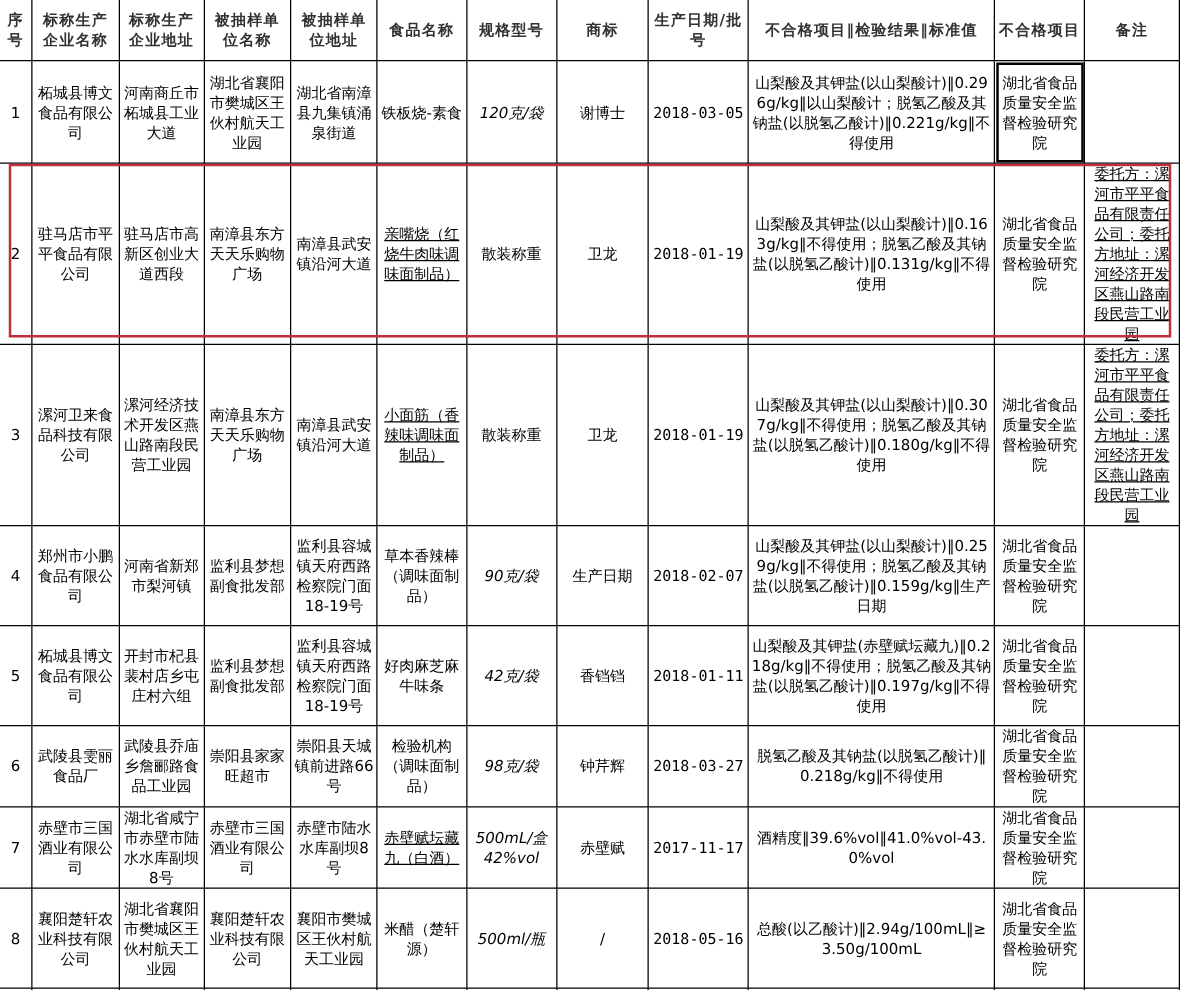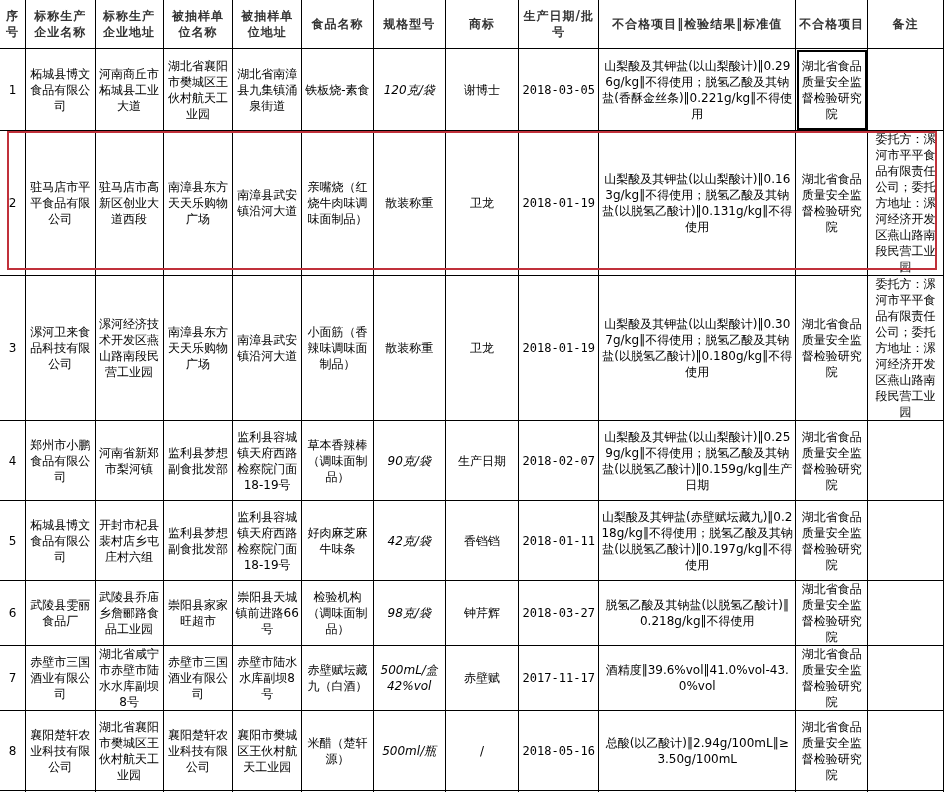--- a/index.html
+++ b/index.html
@@ -6,21 +6,21 @@
   body { width: 945px; height: 792px; overflow: hidden; position: relative;
          font-family: "DejaVu Sans", "Liberation Sans", sans-serif; color: #000; }
   table.grid { border-collapse: collapse; table-layout: fixed; position: absolute; left: -1px; top: -1px; }
   table.grid td, table.grid th {
     border: 1px solid #000; padding: 0 2px; text-align: center; vertical-align: middle;
     font-size: 12px; line-height: 16px; overflow: hidden; word-break: break-all;
   }
   table.grid th { font-weight: bold; color: #333; font-size: 12px; letter-spacing: 1px; font-family: "DejaVu Serif", "Liberation Serif", serif; }
   td.num { font-size: 11px; font-style: italic; }
   td.mono { font-family: "DejaVu Sans Mono", "Liberation Mono", monospace; font-size: 11px; }
-  td.left { text-align: left; }
+  td.left { text-align: left; text-decoration: underline; }
   .sel-cell { outline: 2px solid #000; outline-offset: -3px; }
   .hl-box { position: absolute; left: 7px; top: 131px; width: 930px; height: 139px;
             border: 2px solid #c0303a; box-sizing: border-box; pointer-events: none; }
   .rowsn { font-size: 12px; }
 </style>
 </head>
 <body>
 
 <table class="grid">
   <colgroup>
@@ -57,21 +57,21 @@
     <tr style="height:82px">
       <td class="rowsn">1</td>
       <td>柘城县博文食品有限公司</td>
       <td>河南商丘市柘城县工业大道</td>
       <td>湖北省襄阳市樊城区王伙村航天工业园</td>
       <td>湖北省南漳县九集镇涌泉街道</td>
       <td>铁板烧-素食</td>
       <td class="num">120克/袋</td>
       <td>谢博士</td>
       <td class="mono">2018-03-05</td>
-      <td>山梨酸及其钾盐(以山梨酸计)‖0.296g/kg‖不得使用；脱氢乙酸及其钠盐(香酥金丝条)‖0.221g/kg‖不得使用</td>
+      <td>山梨酸及其钾盐(以山梨酸计)‖0.296g/kg‖以山梨酸计；脱氢乙酸及其钠盐(以脱氢乙酸计)‖0.221g/kg‖不得使用</td>
       <td class="sel-cell">湖北省食品质量安全监督检验研究院</td>
       <td class="left"></td>
     </tr>
     <tr style="height:140px">
       <td class="rowsn">2</td>
       <td>驻马店市平平食品有限公司</td>
       <td>驻马店市高新区创业大道西段</td>
       <td>南漳县东方天天乐购物广场</td>
       <td>南漳县武安镇沿河大道</td>
       <td class="left">亲嘴烧（红烧牛肉味调味面制品）</td>

